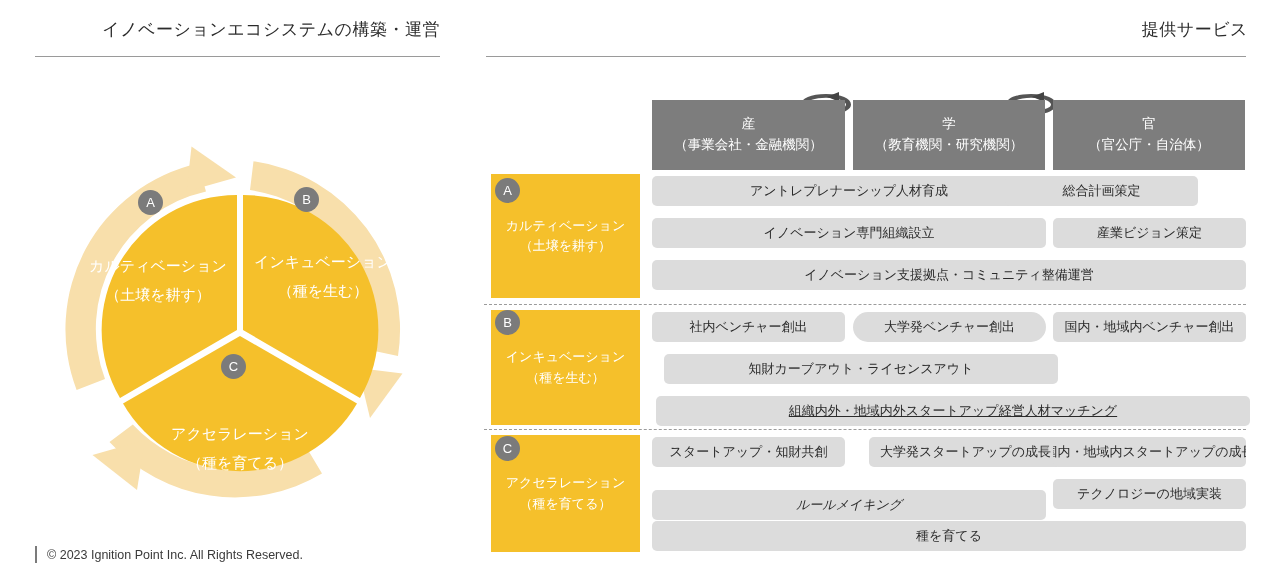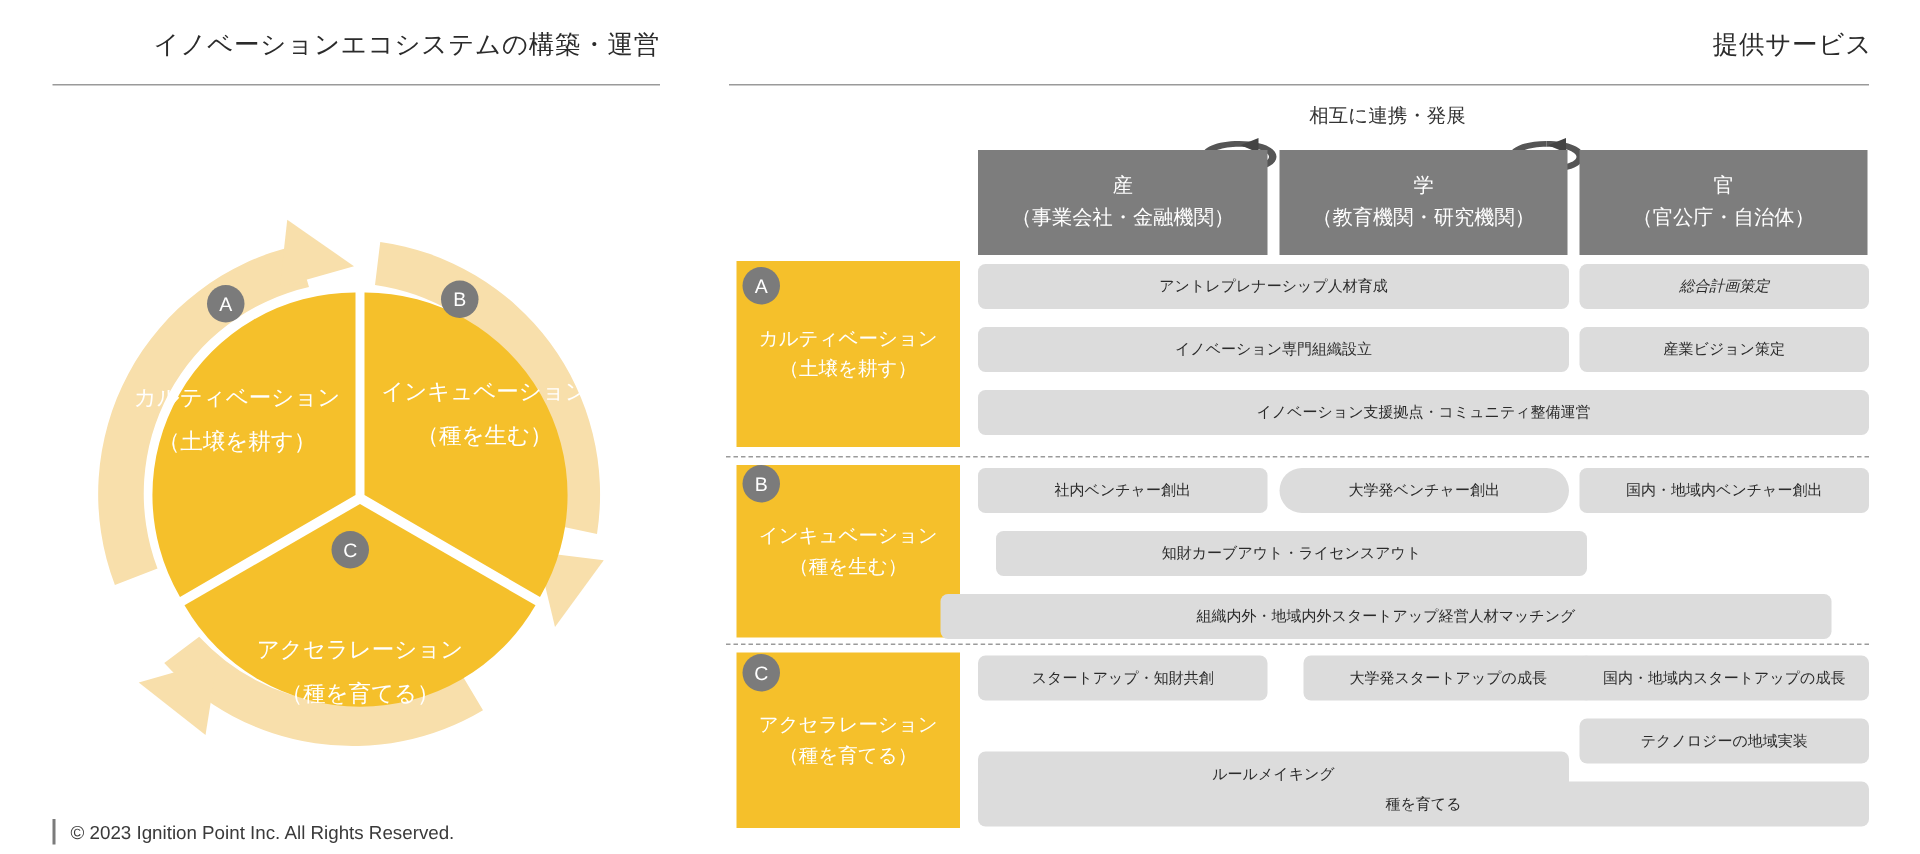--- a/index.html
+++ b/index.html
@@ -142,21 +142,21 @@
     font-size: 13px;
     line-height: 25px;
     text-align: center;
   }
 
   .svc-chip {
     position: absolute;
     background: #dcdcdc;
     border-radius: 5px;
     color: #2b2b2b;
-    font-size: 10px;
+    font-size: 13px;
     height: 30px;
     display: flex;
     align-items: center;
     justify-content: center;
     text-align: center;
     white-space: nowrap;
     overflow: hidden;
   }
 
   .row-sep {
@@ -229,21 +229,20 @@
 （種を生む）</div>
   <div class="seg-label" id="seg-label-c" style="white-space:pre-line;">アクセラレーション
 （種を育てる）</div>
 </div>
 
 <div class="panel-title" id="right-title">提供サービス</div>
 <div class="title-rule" id="right-rule"></div>
 
 <div id="matrix">
 
-  <div id="interlink-label">相互に連携・発展</div>
 
   <svg class="exchange-icon" id="exchange-icon-1" viewBox="0 0 62 34">
     <path d="M31 6 C16 6 6 10.5 6 16.5 C6 21 12 24.5 20 25.8 L20 21.8 C14.5 20.7 11 18.8 11 16.5 C11 13 20 9.8 31 9.8 Z" fill="#555"></path>
     <path d="M18 18 L30 22.5 L18 27.5 Z" fill="#444"></path>
     <path d="M31 6 C46 6 56 10.5 56 16.5 C56 21 50 24.5 42 25.8 L42 21.8 C47.5 20.7 51 18.8 51 16.5 C51 13 42 9.8 31 9.8 Z" fill="#555"></path>
     <path d="M44 4 L32 8.8 L44 13.8 Z" fill="#444"></path>
   </svg>
   <svg class="exchange-icon" id="exchange-icon-2" viewBox="0 0 62 34">
     <path d="M31 6 C16 6 6 10.5 6 16.5 C6 21 12 24.5 20 25.8 L20 21.8 C14.5 20.7 11 18.8 11 16.5 C11 13 20 9.8 31 9.8 Z" fill="#555"></path>
     <path d="M18 18 L30 22.5 L18 27.5 Z" fill="#444"></path>
@@ -268,33 +267,33 @@
   <div class="stage-block" id="stage-1" style="top:310px; height:115px;">インキュベーション
 （種を生む）</div>
   <div class="stage-badge" id="stage-badge-1" style="top:310px;">B</div>
 
   <div class="stage-block" id="stage-2" style="top:435px; height:117px;">アクセラレーション
 （種を育てる）</div>
   <div class="stage-badge" id="stage-badge-2" style="top:436px;">C</div>
 
   <div id="chip-layer">
       <div class="svc-chip" style="left: 652px; width: 394px; top: 176px;">アントレプレナーシップ人材育成</div>
-      <div class="svc-chip" style="left: 1053px; width: 193px; top: 176px; font-style: italic;">総合計画策定</div>
+      <div class="svc-chip" style="left: 1005px; width: 193px; top: 176px;">総合計画策定</div>
       <div class="svc-chip" style="left: 652px; width: 394px; top: 218px;">イノベーション専門組織設立</div>
       <div class="svc-chip" style="left: 1053px; width: 193px; top: 218px;">産業ビジョン策定</div>
       <div class="svc-chip" style="left: 652px; width: 594px; top: 260px;">イノベーション支援拠点・コミュニティ整備運営</div>
       <div class="svc-chip" style="left: 652px; width: 193px; top: 312px; font-family: Liberation Mono, monospace;">社内ベンチャー創出</div>
       <div class="svc-chip" style="left: 853px; width: 193px; top: 312px; border-radius: 16px;">大学発ベンチャー創出</div>
       <div class="svc-chip" style="left: 1053px; width: 193px; top: 312px;">国内・地域内ベンチャー創出</div>
       <div class="svc-chip" style="left: 652px; width: 394px; top: 354px; margin-left: 12px;">知財カーブアウト・ライセンスアウト</div>
-      <div class="svc-chip" style="left: 627px; width: 594px; top: 396px;">組織内外・地域内外スタートアップ経営人材マッチング</div>
+      <div class="svc-chip" style="left: 656px; width: 594px; top: 396px; text-decoration: underline;">組織内外・地域内外スタートアップ経営人材マッチング</div>
       <div class="svc-chip" style="left: 652px; width: 193px; top: 437px;">スタートアップ・知財共創</div>
       <div class="svc-chip" style="left: 853px; width: 193px; top: 437px; margin-left: 16px;">大学発スタートアップの成長</div>
       <div class="svc-chip" style="left: 1053px; width: 193px; top: 437px;">国内・地域内スタートアップの成長</div>
-      <div class="svc-chip" style="left: 652px; width: 394px; top: 501px;">ルールメイキング</div>
+      <div class="svc-chip" style="left: 652px; width: 394px; top: 490px; font-style: italic;">ルールメイキング</div>
       <div class="svc-chip" style="left: 1053px; width: 193px; top: 479px;">テクノロジーの地域実装</div>
       <div class="svc-chip" style="left: 652px; width: 594px; top: 521px;">種を育てる</div>
     </div>
 </div>
 
 <div id="footer">
   <div id="footer-bar"></div>
   <div id="footer-text">© 2023 Ignition Point Inc. All Rights Reserved.</div>
 </div>
 

